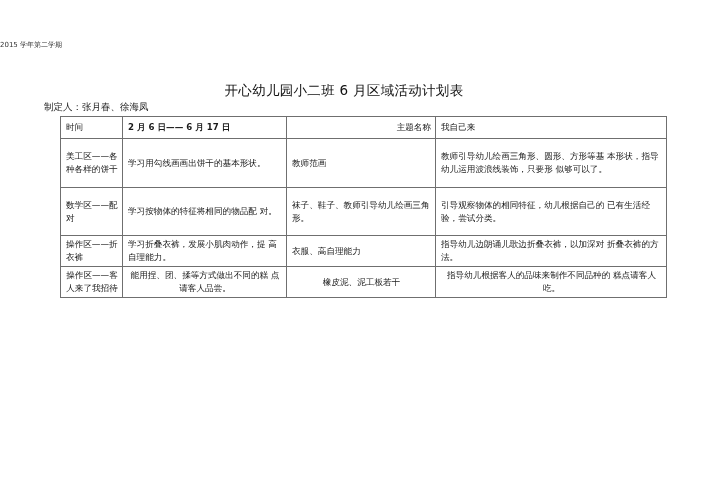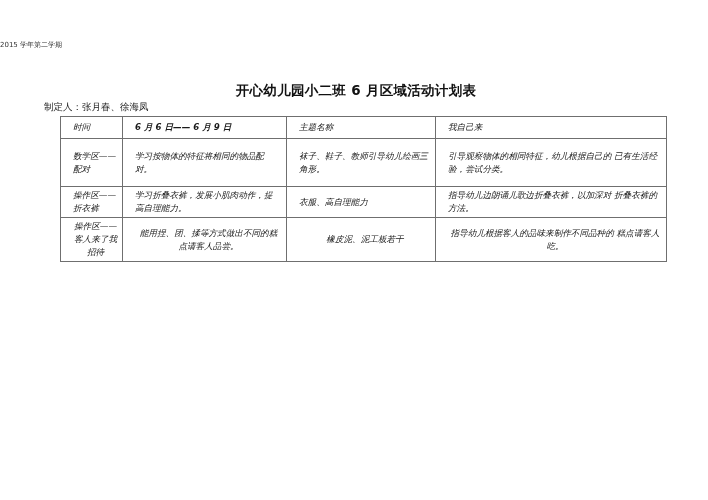--- a/index.html
+++ b/index.html
@@ -1,31 +1,31 @@
 <!DOCTYPE html>
 <html><head>
 <meta charset="utf-8">
 <style>
   html, body { margin:0; padding:0; background:#ffffff; }
   body { width:708px; height:500px; position:relative; overflow:hidden;
          font-family:"DejaVu Sans","Liberation Sans",sans-serif; color:#1a1a1a; }
   .header-line { position:absolute; top:40px; left:0; width:708px; 
                  font-size:7px; color:#333; }
-  .title { position:absolute; top:82px; left:12px; width:688px; text-align:center;
-           font-size:13.5px; color:#111; letter-spacing:0.3px;font-weight:bold; }
+  .title { position:absolute; top:82px; left:0; width:688px; text-align:center;
+           font-size:13.5px; color:#111; letter-spacing:0.3px; }
   .maker { position:absolute; top:101px; left:44px; font-size:9.5px; color:#222; }
   table.plan { position:absolute; top:116px; left:60px; width:607px; border-collapse:collapse;
                table-layout:fixed; font-size:8.6px; line-height:13px; }
-  table.plan td { border:1px solid #6f6f6f; padding:2px 4px 2px 12px; vertical-align:middle; color:#1a1a1a;font-style:italic; }
+  table.plan td { border:1px solid #6f6f6f; padding:2px 4px 2px 5px; vertical-align:middle; color:#1a1a1a; }
   .c-area { width:62px; }
   .c-goal { width:164px; }
   .c-mat { width:149px; }
   .c-guide { width:auto; }
   .bold-date { font-weight:bold; }
-  .center { text-align:left; }
+  .center { text-align:right; }
   .r0 { height:22px; }
   .r1 { height:27px; }
   .r2 { height:52px; }
   .r3 { height:49px; }
   .r4 { height:48px; }
   .r5 { height:25px; }
   .r6 { height:29px;text-align:center; }
   .guide-cell { padding-left:7px; padding-right:4px;margin-left:36px; }
 </style>
 </head>
@@ -38,23 +38,29 @@
 <table class="plan">
   <colgroup>
     <col class="c-area">
       <col class="c-goal">
       <col class="c-mat">
       <col class="c-guide">
   </colgroup>
   <tbody>
       <tr class="r0">
     <td>时间</td>
-    <td class="bold-date">6 月 6 日—— 6 月 9 日</td>
+    <td class="bold-date">2 月 6 日—— 6 月 17 日</td>
     <td class="center">主题名称</td>
     <td class="guide-cell">我自己来</td>
+  </tr>
+  <tr class="r3">
+    <td>美工区——各种各样的饼干</td>
+    <td>学习用勾线画画出饼干的基本形状。</td>
+    <td>教师范画</td>
+    <td class="guide-cell">教师引导幼儿绘画三角形、圆形、方形等基 本形状，指导幼儿运用波浪线装饰，只要形 似够可以了。</td>
   </tr>
   <tr class="r4">
     <td>数学区——配对</td>
     <td>学习按物体的特征将相同的物品配 对。</td>
     <td>袜子、鞋子、教师引导幼儿绘画三角形。</td>
     <td class="guide-cell">引导观察物体的相同特征，幼儿根据自己的 已有生活经验，尝试分类。</td>
   </tr>
   <tr class="r5">
     <td>操作区——折衣裤</td>
     <td>学习折叠衣裤，发展小肌肉动作，提 高自理能力。</td>

